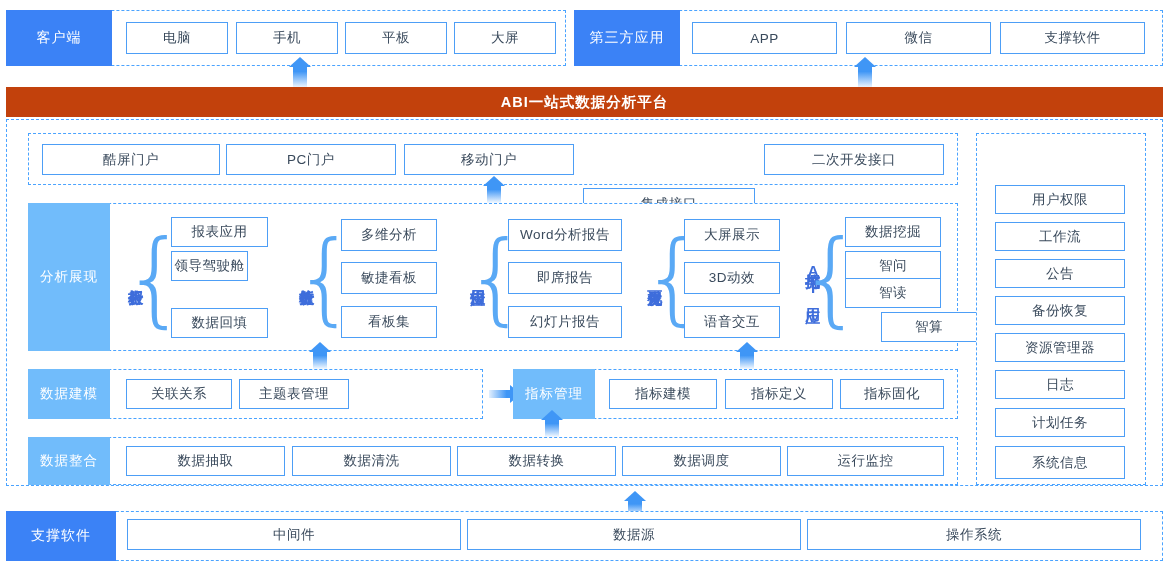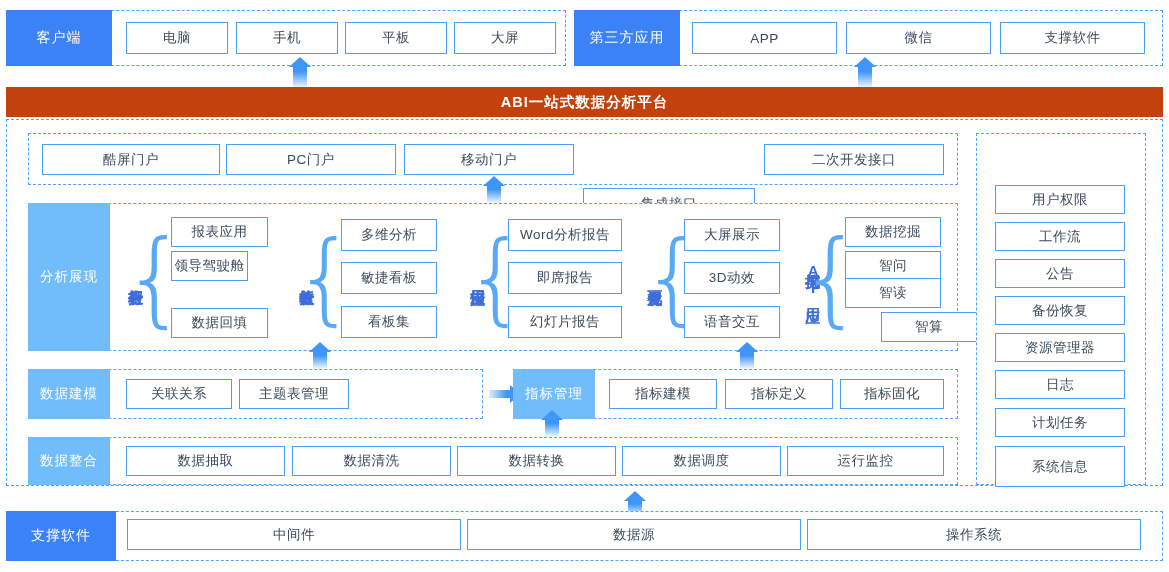--- a/index.html
+++ b/index.html
@@ -204,21 +204,21 @@
   <div class="solidbox" style="left:787px;top:446px;width:157px;height:30px;">运行监控</div>
 
   <div class="dashed" style="left:976px;top:133px;width:170px;height:352px;"></div>
   <div class="solidbox" style="left:995px;top:185px;width:130px;height:29px;">用户权限</div>
   <div class="solidbox" style="left:995px;top:222px;width:130px;height:29px;">工作流</div>
   <div class="solidbox" style="left:995px;top:259px;width:130px;height:29px;">公告</div>
   <div class="solidbox" style="left:995px;top:296px;width:130px;height:29px;">备份恢复</div>
   <div class="solidbox" style="left:995px;top:333px;width:130px;height:29px;">资源管理器</div>
   <div class="solidbox" style="left:995px;top:370px;width:130px;height:29px;">日志</div>
   <div class="solidbox" style="left:995px;top:408px;width:130px;height:29px;">计划任务</div>
-  <div class="solidbox" style="left:995px;top:446px;width:130px;height:41px;">系统信息</div>
+  <div class="solidbox" style="left:995px;top:446px;width:130px;height:33px;">系统信息</div>
 
   <div class="arrow-up" style="left:628px;top:500px;height:16px;"></div>
 
   <div class="dashed" style="left:6px;top:511px;width:1157px;height:50px;"></div>
   <div class="label-strong" style="left:6px;top:511px;width:110px;height:50px;">支撑软件</div>
   <div class="solidbox" style="left:127px;top:519px;width:334px;height:31px;">中间件</div>
   <div class="solidbox" style="left:467px;top:519px;width:334px;height:31px;">数据源</div>
   <div class="solidbox" style="left:807px;top:519px;width:334px;height:31px;">操作系统</div>
 
 </div>

